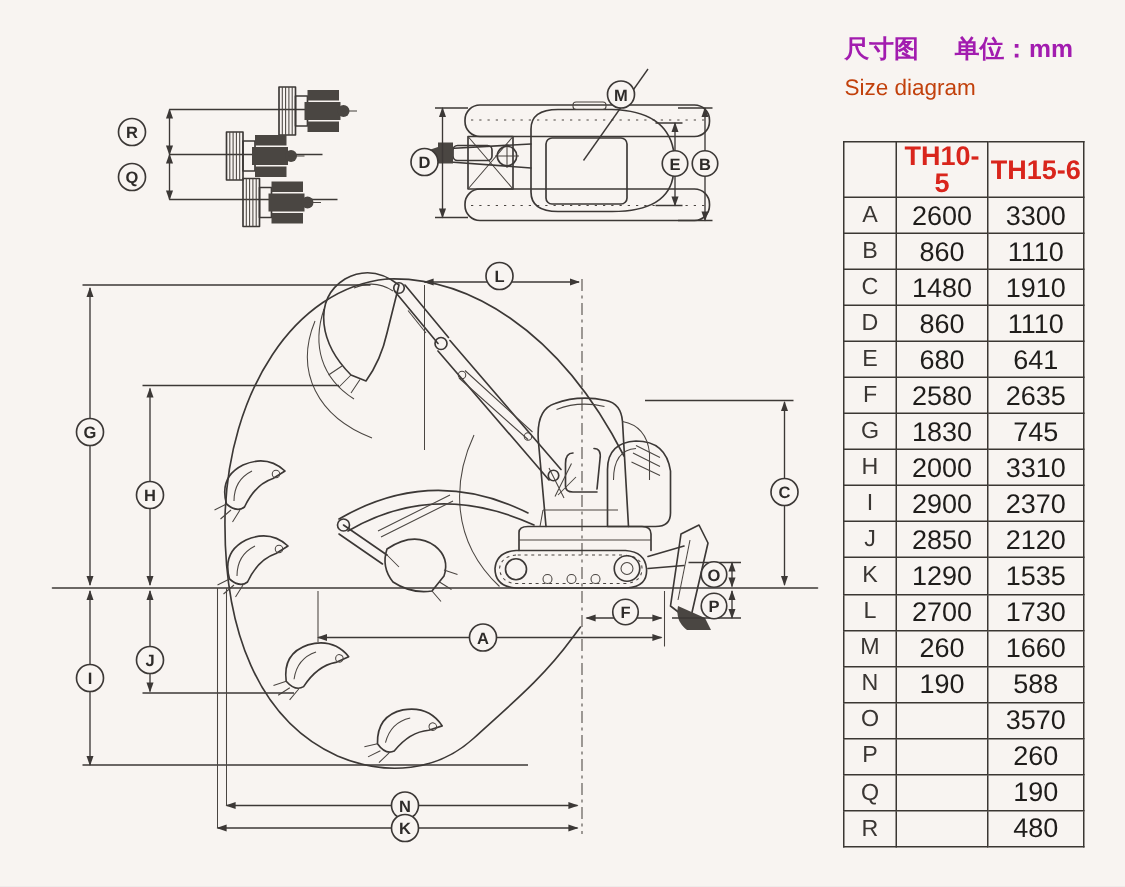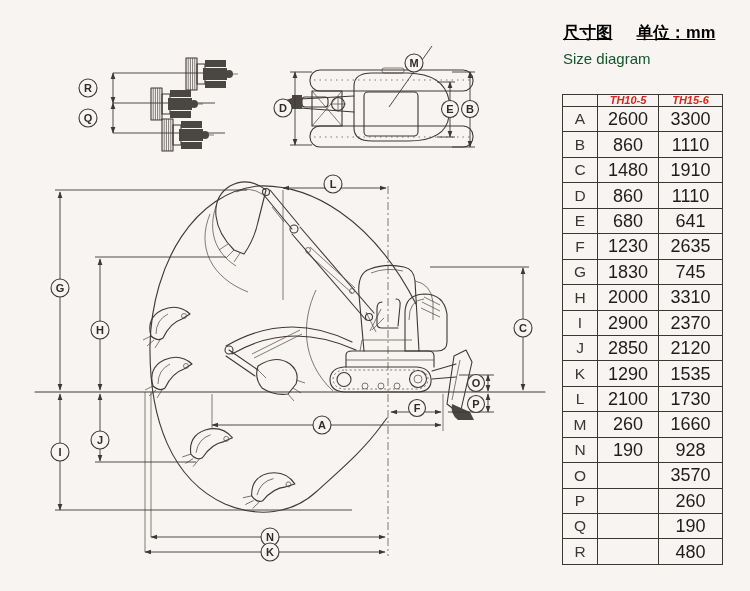--- a/index.html
+++ b/index.html
@@ -10,31 +10,31 @@
     color:#2a2725;
   }
   svg{position:absolute;left:0;top:0;}
   .art{stroke:#3c3836;stroke-width:1.1;fill:none;stroke-linejoin:round;stroke-linecap:round;}
   .thin{stroke:#4a4541;stroke-width:0.7;fill:none;}
   .dim{stroke:#3c3836;stroke-width:0.9;fill:none;}
   .dark{fill:#4a4642;stroke:none;}
   .dimc{fill:#f8f4f1;stroke:#3c3836;stroke-width:1.1;}
   .dimt{font:600 11px "Liberation Sans",sans-serif;fill:#2e2b29;text-anchor:middle;}
   .header-block{position:absolute;left:563px;top:22px;width:185px;}
-  .title-row{display:flex;gap:24px;align-items:baseline;font-size:16.5px;font-weight:600;color:#000000;text-decoration:underline;}
-  .subtitle{font-size:15px;margin-top:6px;color:#14532d;}
+  .title-row{display:flex;gap:24px;align-items:baseline;font-size:16.5px;font-weight:600;color:#a21caf;}
+  .subtitle{font-size:15px;margin-top:6px;color:#c2410c;}
   table.size-table{
     position:absolute;left:562px;top:94px;width:160px;height:471px;
     border-collapse:collapse;table-layout:fixed;background:transparent;
   }
   table.size-table th,table.size-table td{
     border:1.5px solid #3b3733;text-align:center;vertical-align:middle;
     padding:0;line-height:1;overflow:hidden;
   }
-  table.size-table th{font-size:11px;font-weight:700;font-style:italic;}
+  table.size-table th{font-size:18px;font-weight:700;}
   table.size-table th.model{color:#d9251c;}
   table.size-table td.dimcol{font-size:15.5px;color:#3a3633;}
   table.size-table td.valcol{font-size:18px;color:#1f1d1b;}
 </style>
 </head>
 <body>
 
 <div class="stage">
 
   <svg width="555" height="591" viewBox="0 0 555 591">
@@ -321,21 +321,21 @@
           <td class="valcol">860</td>
           <td class="valcol">1110</td>
         </tr>
         <tr>
           <td class="dimcol">E</td>
           <td class="valcol">680</td>
           <td class="valcol">641</td>
         </tr>
         <tr>
           <td class="dimcol">F</td>
-          <td class="valcol">1230</td>
+          <td class="valcol">2580</td>
           <td class="valcol">2635</td>
         </tr>
         <tr>
           <td class="dimcol">G</td>
           <td class="valcol">1830</td>
           <td class="valcol">745</td>
         </tr>
         <tr>
           <td class="dimcol">H</td>
           <td class="valcol">2000</td>
@@ -351,32 +351,32 @@
           <td class="valcol">2850</td>
           <td class="valcol">2120</td>
         </tr>
         <tr>
           <td class="dimcol">K</td>
           <td class="valcol">1290</td>
           <td class="valcol">1535</td>
         </tr>
         <tr>
           <td class="dimcol">L</td>
-          <td class="valcol">2100</td>
+          <td class="valcol">2700</td>
           <td class="valcol">1730</td>
         </tr>
         <tr>
           <td class="dimcol">M</td>
           <td class="valcol">260</td>
           <td class="valcol">1660</td>
         </tr>
         <tr>
           <td class="dimcol">N</td>
           <td class="valcol">190</td>
-          <td class="valcol">928</td>
+          <td class="valcol">588</td>
         </tr>
         <tr>
           <td class="dimcol">O</td>
           <td class="valcol"></td>
           <td class="valcol">3570</td>
         </tr>
         <tr>
           <td class="dimcol">P</td>
           <td class="valcol"></td>
           <td class="valcol">260</td>

